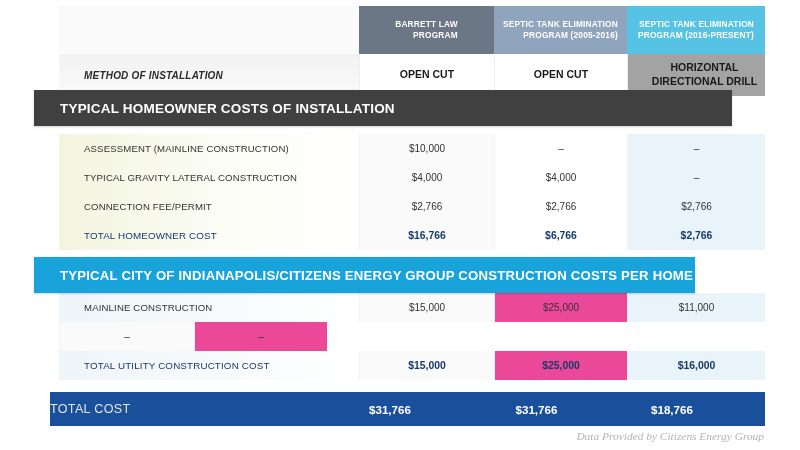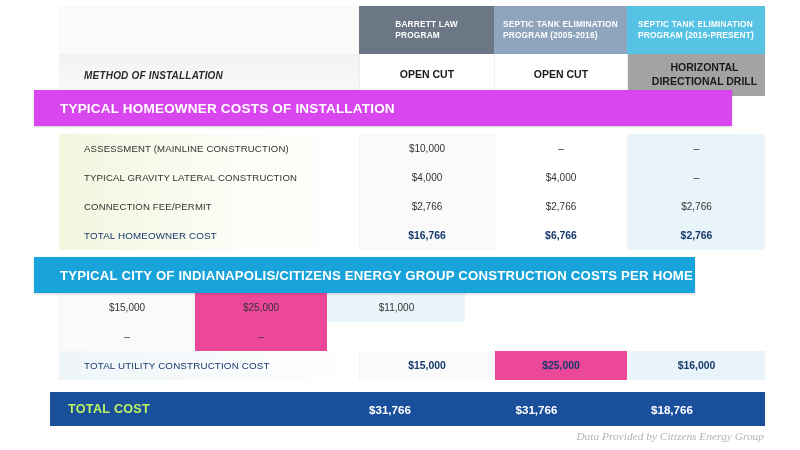--- a/index.html
+++ b/index.html
@@ -27,21 +27,21 @@
   .cell{box-sizing:border-box;}
   .c-label{width:300px;}
   .c-v{width:135px;text-align:left;}
   .c-v2{width:133px;text-align:center;}
   .c-v3{width:138px;text-align:center;}
 
   
   .hdr-row{height:48px;}
   .hdr-blank{background:#fafafa;}
   .hdr{
-    display:flex;align-items:center;justify-content:center;text-align:left;
+    display:flex;align-items:center;justify-content:center;text-align:right;
     color:#ffffff;font-size:8.3px;font-weight:bold;line-height:1.35;
     letter-spacing:.2px;padding:0 5px;
   }
   .hdr-a{background:#6b7785;}
   .hdr-b{background:#8fa5bd;}
   .hdr-c{background:#56c3e4;}
 
   
   .mth-row{height:42px;}
   .mth-label{
@@ -85,31 +85,31 @@
   .blk-blue .dval.v3{background:#e8f4f9;}
 
   
   .bar{
     position:absolute;left:34px;
     height:36px;display:flex;align-items:center;
     padding-left:26px;box-sizing:border-box;
     color:#ffffff;font-weight:bold;letter-spacing:.2px;
     box-shadow:0 1px 2px rgba(0,0,0,.18);
   }
-  .bar-green{top:90px;width:698px;background:#d946ef;font-size:13.5px;}
+  .bar-green{top:90px;width:698px;background:#404040;font-size:13.5px;}
   .bar-blue{top:257px;width:661px;background:#18a4db;font-size:13.2px;}
 
   
   .totalbar{
     position:absolute;left:50px;top:392px;width:715px;height:34px;
     background:#1a4f9c;display:flex;align-items:center;
   }
   .totalbar .tl{
-    width:260px;padding-left:18px;box-sizing:border-box;
-    color:#bef264;font-size:12.6px;font-weight:bold;letter-spacing:.3px;
+    width:260px;box-sizing:border-box;
+    color:#e5e5e5;font-size:12.6px;font-weight:normal;letter-spacing:.3px;
   }
   .totalbar .tv{
     text-align:center;color:#ffffff;font-size:11.6px;font-weight:bold;
   }
   .tv1{width:160px;}
   .tv2{width:133px;}
   .tv3{width:138px;}
 
   
   .footer{
@@ -191,20 +191,21 @@
         <div class="cell c-v dval v1">$16,766</div>
         <div class="cell c-v2 dval v2">$6,766</div>
         <div class="cell c-v3 dval v3">$2,766</div>
       </div>
     </div>
 
     <div style="height:43px;"></div>
 
     <div class="blk-blue">
       <div class="row drow">
+        <div class="cell c-label dlabel">MAINLINE CONSTRUCTION</div>
         <div class="cell c-v dval v1">$15,000</div>
         <div class="cell c-v2 dval v2">$25,000</div>
         <div class="cell c-v3 dval v3">$11,000</div>
       </div>
       <div class="row drow">
         <div class="cell c-v dval v1">–</div>
         <div class="cell c-v2 dval v2">–</div>
       </div>
       <div class="row drow total">
         <div class="cell c-label dlabel">TOTAL UTILITY CONSTRUCTION COST</div>

